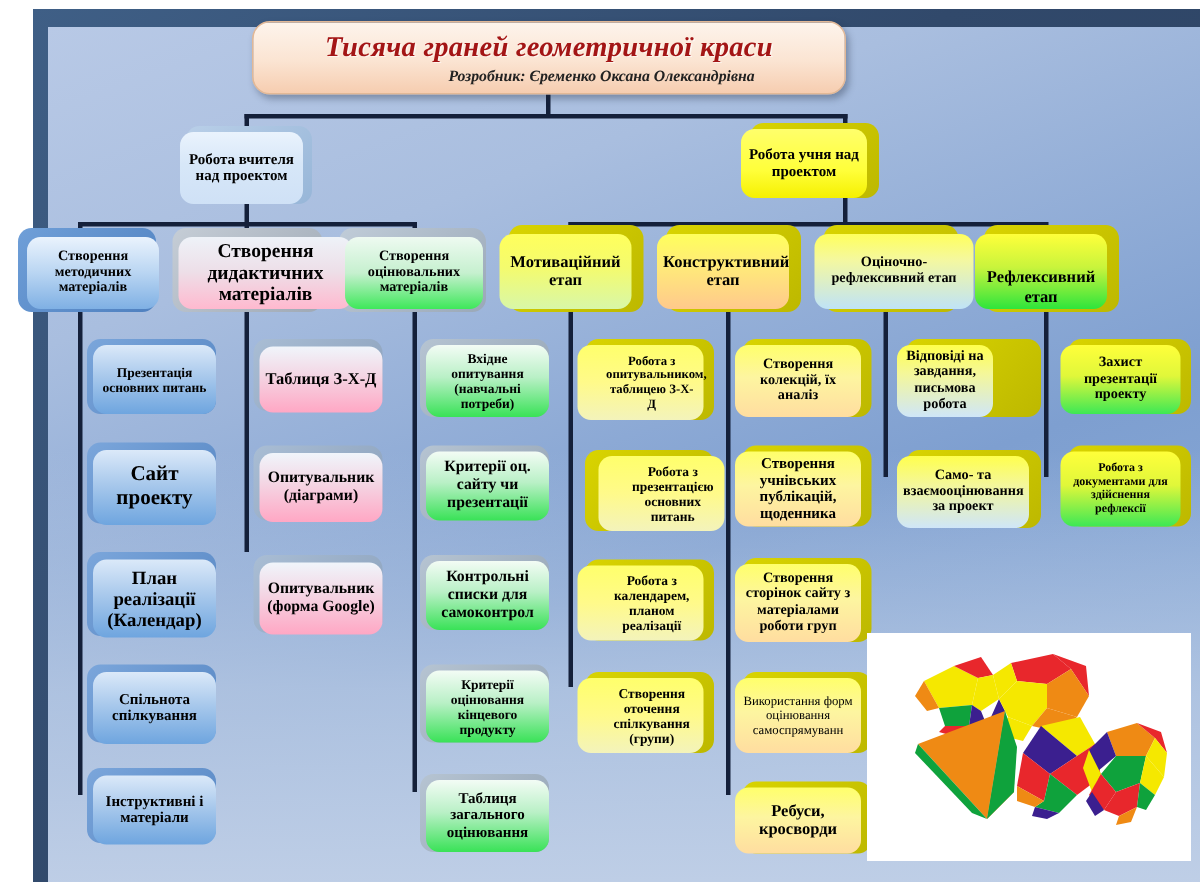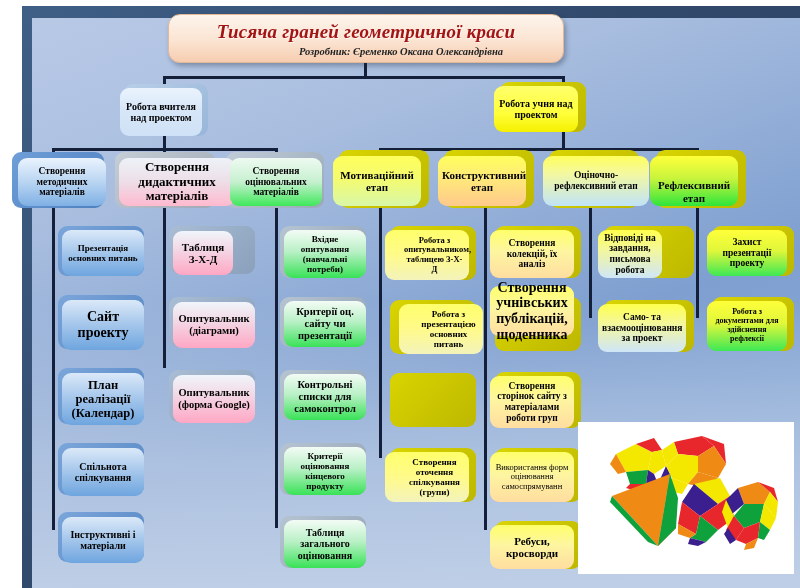--- a/index.html
+++ b/index.html
@@ -219,21 +219,21 @@
   <div class="node f-bluefade" style="left:62px; top:448px; width:82px; height:48px; font-size:10px;">
     <span class="t">Спільнота спілкування</span>
   </div>
 
   <div class="solid s-bluemid" style="left:58px; top:512px; width:86px; height:50px;"></div>
   <div class="node f-bluefade" style="left:62px; top:517px; width:82px; height:46px; font-size:10px;">
     <span class="t">Інструктивні і матеріали</span>
   </div>
 
   <div class="solid s-pinks" style="left:169px; top:226px; width:86px; height:48px;"></div>
-  <div class="node f-pink" style="left:173px; top:231px; width:60px; height:44px; font-size:11px;">
+  <div class="node f-pink" style="left:173px; top:231px; width:82px; height:44px; font-size:11px;">
     <span class="t">Таблиця З-Х-Д</span>
   </div>
 
   <div class="solid s-pinks" style="left:169px; top:297px; width:86px; height:50px;"></div>
   <div class="node f-pink" style="left:173px; top:302px; width:82px; height:46px; font-size:10.5px;">
     <span class="t">Опитувальник (діаграми)</span>
   </div>
 
   <div class="solid s-pinks" style="left:169px; top:370px; width:86px; height:52px;"></div>
   <div class="node f-pink" style="left:173px; top:375px; width:82px; height:48px; font-size:10.5px;">
@@ -269,33 +269,36 @@
   <div class="node f-ylt" style="left:385px; top:230px; width:84px; height:50px; font-size:8.5px;">
     <span class="t">Робота з опитувальником, таблицею З-Х-Д</span>
   </div>
 
   <div class="solid s-yellow" style="left:390px; top:300px; width:86px; height:54px;"></div>
   <div class="node f-ylt" style="left:385px; top:304px; width:84px; height:50px; font-size:9px;margin-left:14px;">
     <span class="t">Робота з презентацією основних питань</span>
   </div>
 
   <div class="solid s-yellow" style="left:390px; top:373px; width:86px; height:54px;"></div>
+  <div class="node f-ylt" style="left:385px; top:377px; width:84px; height:50px; font-size:9px;">
+    <span class="t">Робота з календарем, планом реалізації</span>
+  </div>
 
   <div class="solid s-yellow" style="left:390px; top:448px; width:86px; height:54px;"></div>
   <div class="node f-ylt" style="left:385px; top:452px; width:84px; height:50px; font-size:9px;">
     <span class="t">Створення оточення спілкування (групи)</span>
   </div>
 
   <div class="solid s-yellow" style="left:495px; top:226px; width:86px; height:52px;"></div>
   <div class="node f-ycream" style="left:490px; top:230px; width:84px; height:48px; font-size:9.5px;">
     <span class="t">Створення колекцій, їх аналіз</span>
   </div>
 
   <div class="solid s-yellow" style="left:495px; top:297px; width:86px; height:54px;"></div>
-  <div class="node f-ycream" style="left:490px; top:286px; width:84px; height:50px; font-size:14px;">
+  <div class="node f-ycream" style="left:490px; top:301px; width:84px; height:50px; font-size:10px;">
     <span class="t">Створення учнівських публікацій, щоденника</span>
   </div>
 
   <div class="solid s-yellow" style="left:495px; top:372px; width:86px; height:56px;"></div>
   <div class="node f-ycream" style="left:490px; top:376px; width:84px; height:52px; font-size:9.5px;">
     <span class="t">Створення сторінок сайту з матеріалами роботи груп</span>
   </div>
 
   <div class="solid s-yellow" style="left:495px; top:448px; width:86px; height:54px;"></div>
   <div class="node f-ycream" style="left:490px; top:452px; width:84px; height:50px; font-size:8.5px; font-weight:normal;">

